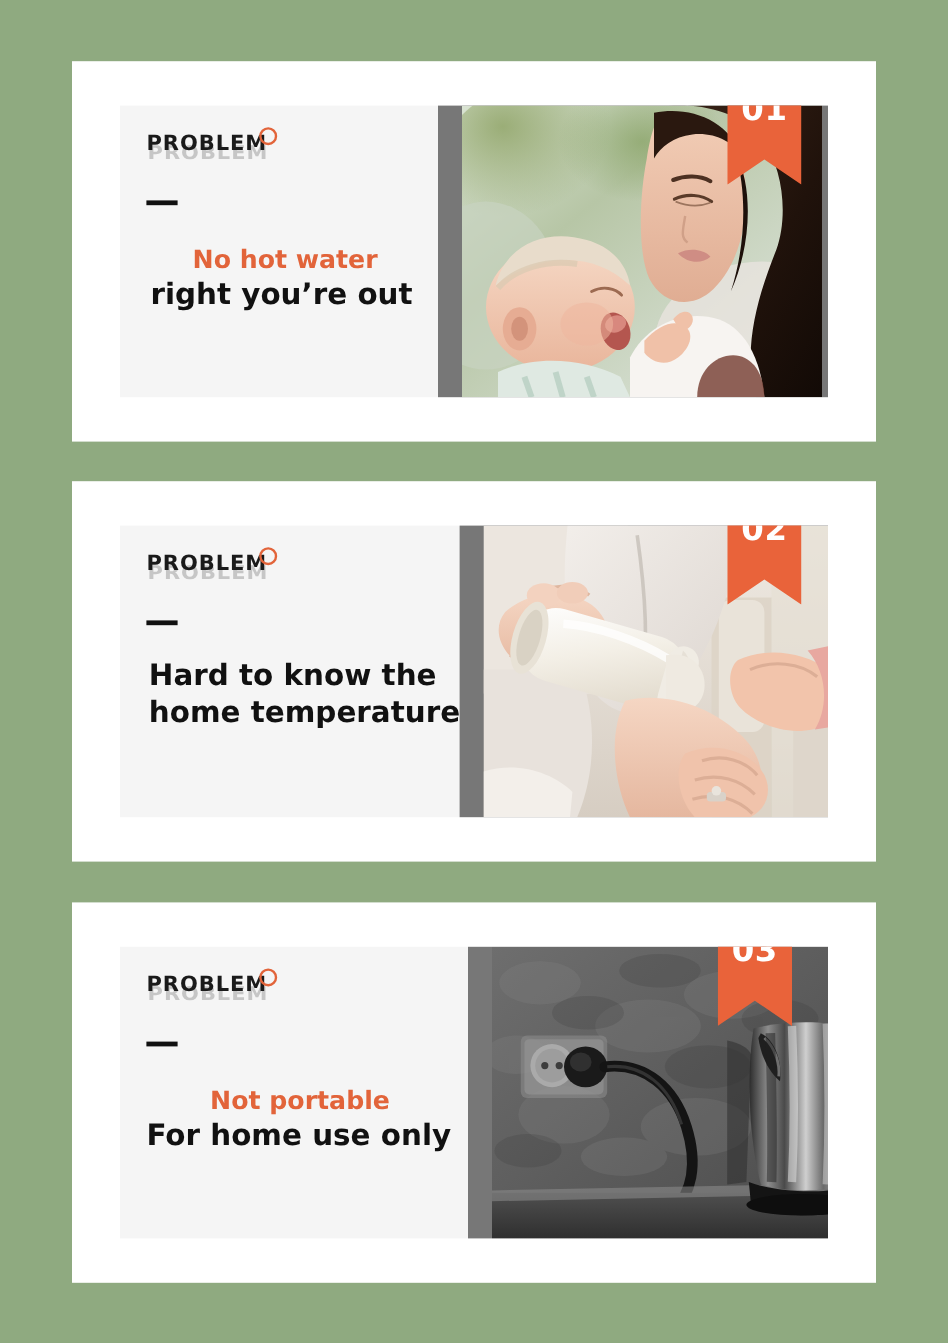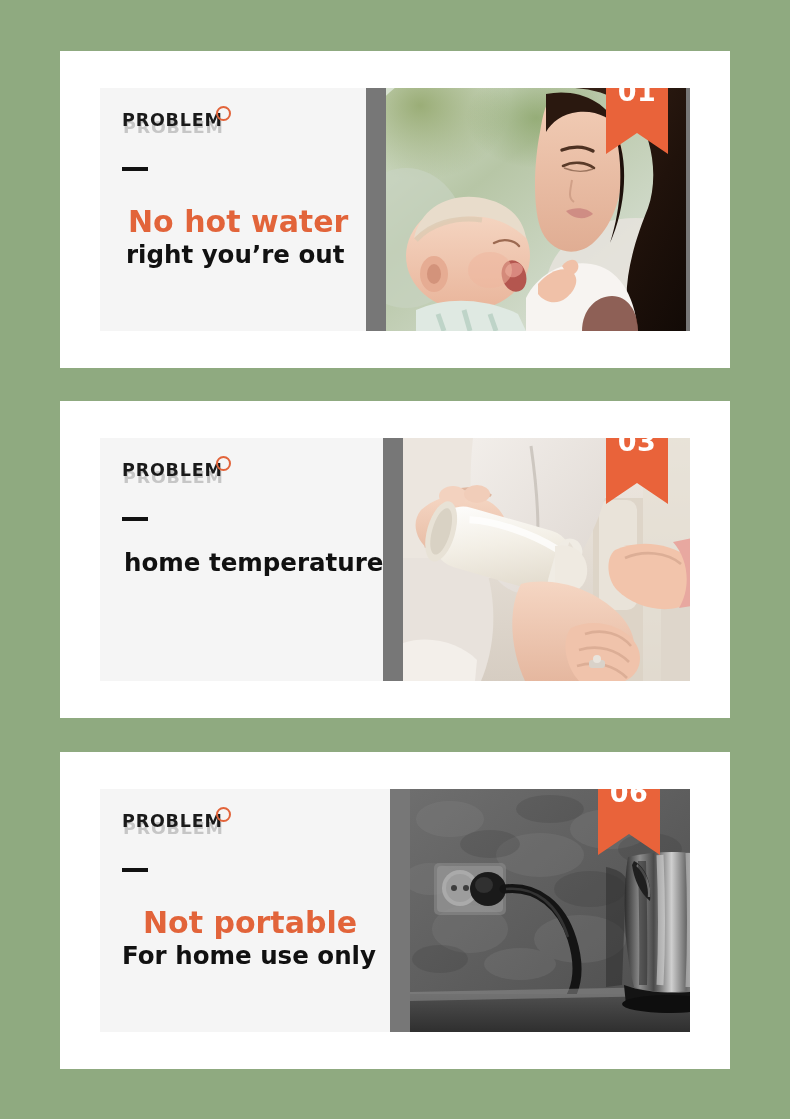--- a/index.html
+++ b/index.html
@@ -100,21 +100,21 @@
   }
 
   .headline {
     margin-top: 33px;
     line-height: 1.17;
   }
   .headline .accent {
     display: block;
     color: #e2643a;
     font-weight: 700;
-    font-size: 30px;
+    font-size: 21px;
     font-family: "DejaVu Sans", sans-serif;
     text-align: center;
     padding-right: 18px;
     white-space: nowrap;
   }
   .headline .dark {
     display: block;
     color: #111111;
     font-weight: 700;
     font-size: 24.5px;
@@ -281,20 +281,21 @@
     <div class="card-inner">
 
       <div class="text-panel">
         <div class="problem-label">
           <span class="ptext">PROBLEM</span>
           <span class="pghost">PROBLEM</span>
           <span class="circle-mark"></span>
         </div>
         <div class="rule"></div>
         <div class="headline">
+          <span class="dark">Hard to know the</span>
           <span class="dark">home temperature</span>
         </div>
       </div>
 
       <div class="photo">
         <svg viewBox="0 0 300 243" preserveAspectRatio="none">
           <defs>
             <linearGradient id="bg2" x1="0" y1="0" x2="0" y2="1">
               <stop offset="0%" stop-color="#efe9e2"></stop>
               <stop offset="55%" stop-color="#e2dbd2"></stop>
@@ -355,21 +356,21 @@
           <path d="M174 228 C194 222 212 228 224 240" stroke="#dcae96" stroke-width="2.6" fill="none"></path>
 
           <rect x="186" y="222" width="16" height="8" rx="3" fill="#d9d2c9"></rect>
           <circle cx="194" cy="221" r="4" fill="#e9e4dc"></circle>
 
           <path d="M212 112 C238 100 272 106 292 124 C300 132 300 156 288 164 C266 178 232 170 214 152 C204 142 202 120 212 112 Z" fill="#f2c4ab"></path>
           <path d="M270 104 L300 98 L300 166 L276 170 C288 150 286 122 270 104 Z" fill="#e8a8a0"></path>
           <path d="M222 120 C240 112 264 114 278 126" stroke="#dcae96" stroke-width="2.6" fill="none"></path>
         </svg>
         <div class="badge">
-          <span>03</span>
+          <span>02</span>
         </div>
       </div>
 
     </div>
   </div>
 
   <div class="card card-3">
     <div class="card-inner">
 
       <div class="text-panel">
@@ -453,20 +454,20 @@
           <path d="M250 66 C252 112 252 156 250 196" stroke="#e2e2e2" stroke-width="7" fill="none" opacity="0.55"></path>
           <path d="M278 64 C280 110 280 156 278 198" stroke="#f0f0f0" stroke-width="5" fill="none" opacity="0.4"></path>
           <path d="M232 72 C233 114 234 158 233 196" stroke="#202020" stroke-width="8" fill="none" opacity="0.5"></path>
 
           <path d="M214 196 C240 206 286 206 300 198 L300 218 C284 226 238 226 216 216 Z" fill="#141414"></path>
           <ellipse cx="258" cy="215" rx="46" ry="9" fill="#0e0e0e"></ellipse>
 
           <path d="M196 78 C206 80 214 84 216 90 L212 196 L196 198 Z" fill="#2e2e2e" opacity="0.55"></path>
         </svg>
         <div class="badge">
-          <span>06</span>
+          <span>03</span>
         </div>
       </div>
 
     </div>
   </div>
 
 </div>
 
 </body></html>

